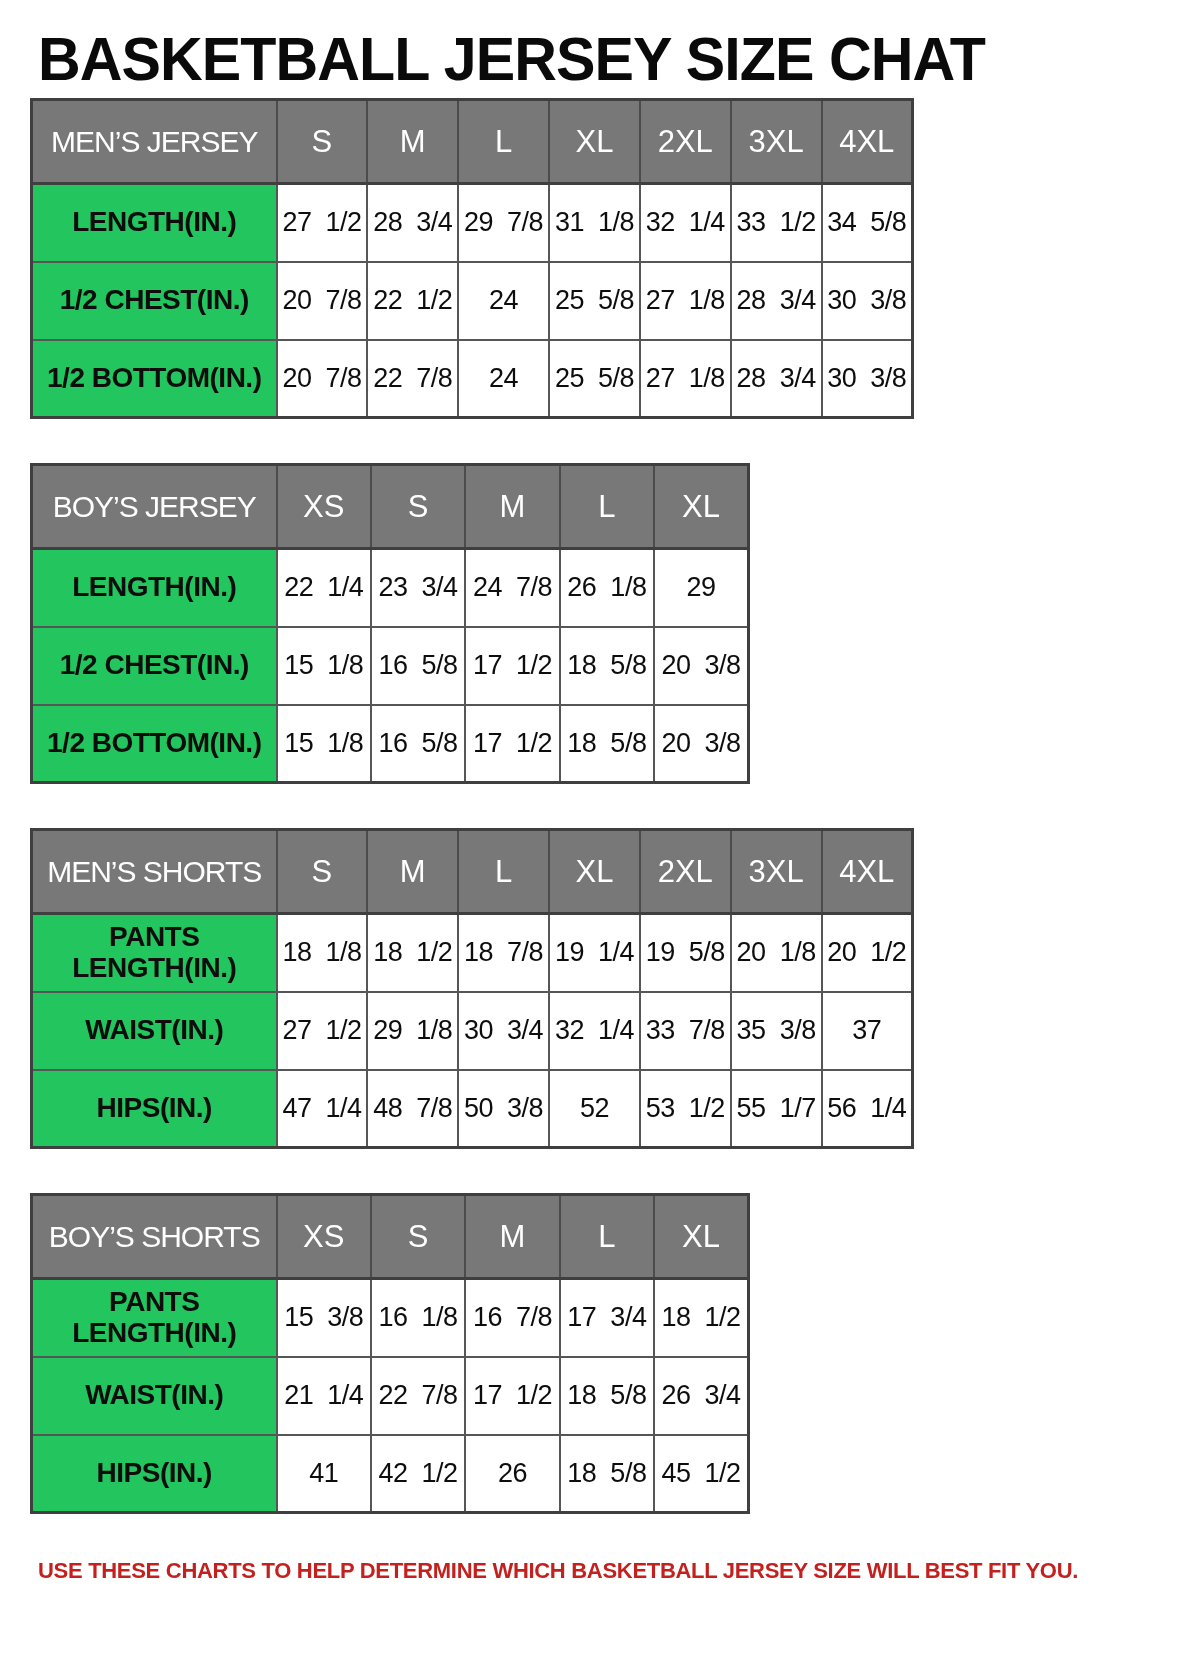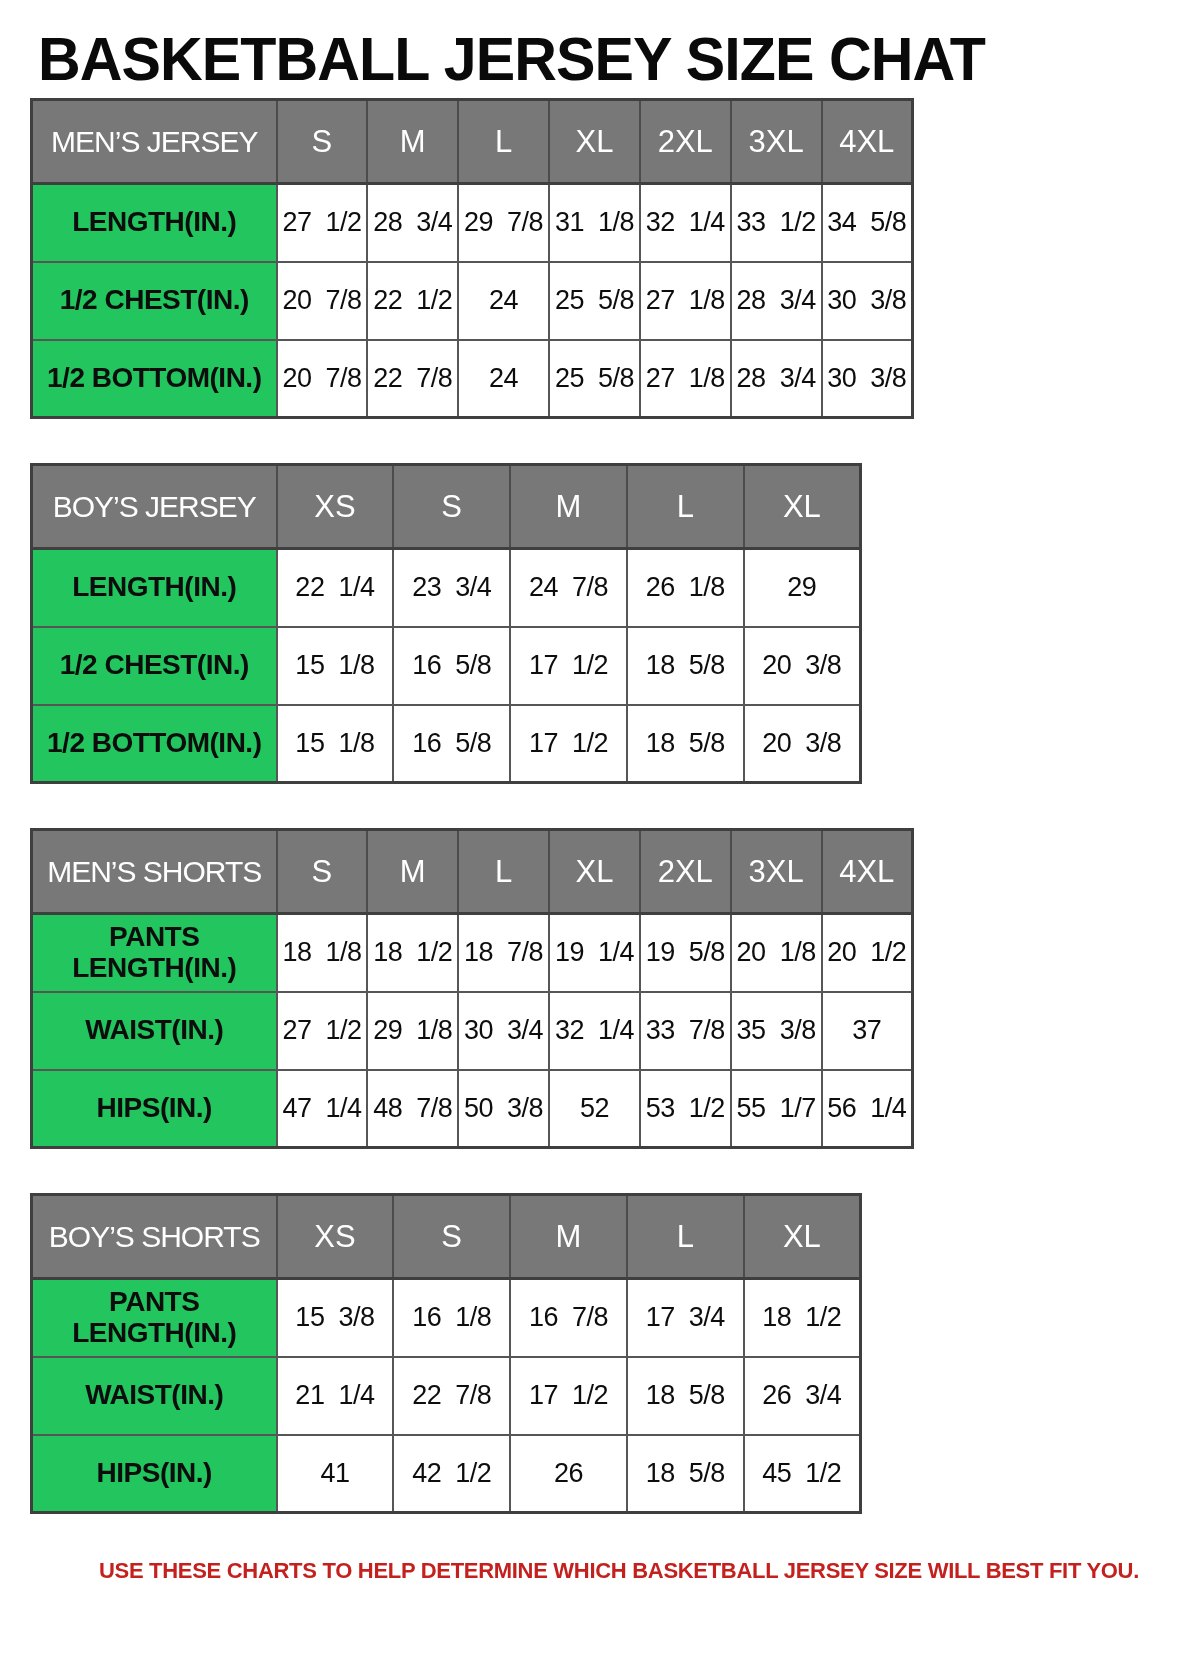--- a/index.html
+++ b/index.html
@@ -22,28 +22,28 @@
     font-size:61px;font-weight:bold;letter-spacing:-1px;
     transform:scaleX(.97);transform-origin:left center;
     color:#0a0a0a;white-space:nowrap;
   }
   .note{
     color:var(--note-red);
     font-weight:bold;letter-spacing:-.3px;
     margin:0 0 0 8px;
   }
   .note-top{font-size:23px;line-height:1.25;max-width:810px;margin-bottom:16px;}
-  .note-bottom{font-size:22px;margin-top:24px;white-space:nowrap;text-align:center;}
+  .note-bottom{font-size:22px;margin-top:24px;white-space:nowrap;}
   table{
     border-collapse:collapse;table-layout:fixed;
     border:3px solid var(--grid-dark);
     margin:0 0 44px 0;
   }
   .t-wide{width:884px;}
-  .t-narrow{width:832px;}
+  .t-narrow{width:720px;}
   col.label-col{width:245px;}
   th,td{
     border:2px solid var(--grid);
     text-align:center;vertical-align:middle;
     padding:2px 4px;overflow:hidden;
   }
   thead th{
     background:var(--header-bg);color:var(--header-text);
     font-weight:normal;font-size:31px;letter-spacing:0;
     height:84px;border-color:#4c4c4c;border-bottom:3px solid var(--grid-dark);

